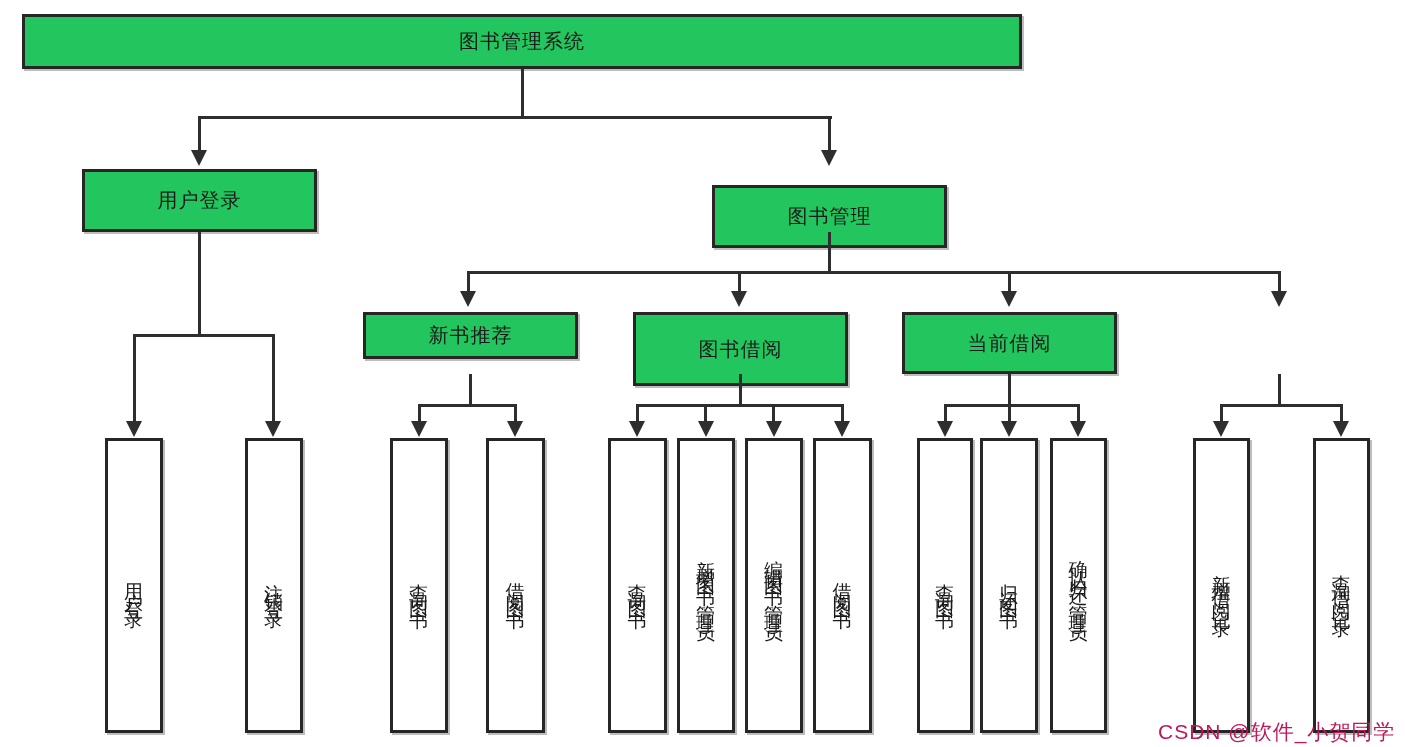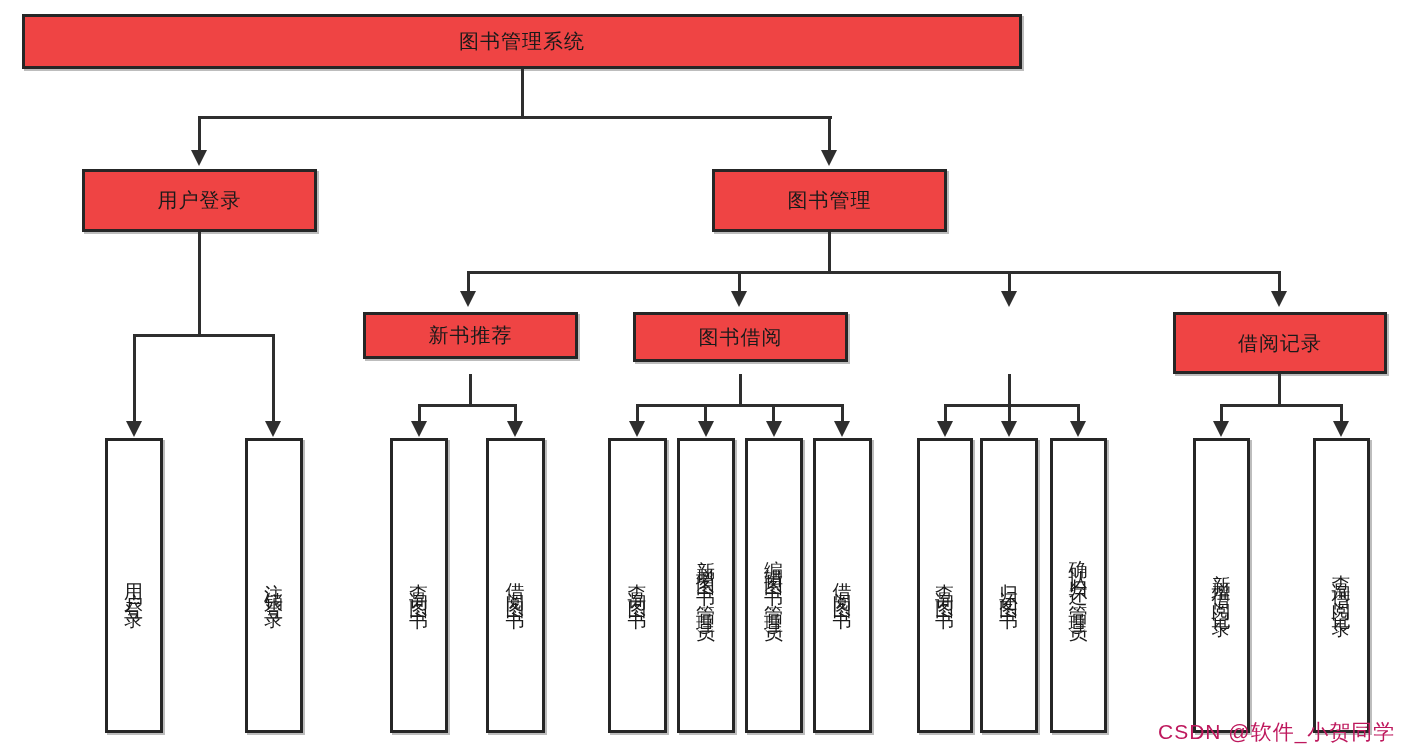--- a/index.html
+++ b/index.html
@@ -1,21 +1,21 @@
 <!DOCTYPE html>
 <html><head>
 <meta charset="utf-8">
 <style>
   html,body{margin:0;padding:0;background:#ffffff;}
   #canvas{
     position:relative;width:1405px;height:747px;background:#ffffff;overflow:hidden;
     font-family:"Liberation Sans","DejaVu Sans",sans-serif;color:#1a1a1a;
   }
   .hbox{
-    position:absolute;box-sizing:border-box;background:#ef4444;
+    position:absolute;box-sizing:border-box;background:#22c55e;
     border:3px solid #262626;box-shadow:2px 2px 0 #bdbdbd;
     display:flex;align-items:center;justify-content:center;
     font-size:20px;letter-spacing:1px;white-space:nowrap;
   }
   .vbox{
     position:absolute;box-sizing:border-box;background:#ffffff;
     border:3px solid #262626;box-shadow:2px 2px 0 #bdbdbd;
     display:flex;align-items:center;justify-content:center;
   }
   .vbox span{
@@ -39,32 +39,32 @@
 
 <div id="canvas">
 
   <div class="hbox" style="left:22px;top:14px;width:1000px;height:55px">
     <span>图书管理系统</span>
   </div>
 
   <div class="hbox" style="left:82px;top:169px;width:235px;height:63px">
     <span>用户登录</span>
   </div>
-  <div class="hbox" style="left:712px;top:169px;width:235px;height:63px">
+  <div class="hbox" style="left:712px;top:185px;width:235px;height:63px">
     <span>图书管理</span>
   </div>
 
   <div class="hbox" style="left:363px;top:312px;width:215px;height:47px">
     <span>新书推荐</span>
   </div>
-  <div class="hbox" style="left:633px;top:312px;width:215px;height:50px">
+  <div class="hbox" style="left:633px;top:312px;width:215px;height:74px">
     <span>图书借阅</span>
   </div>
-  <div class="hbox" style="left:1173px;top:312px;width:214px;height:62px">
-    <span>借阅记录</span>
+  <div class="hbox" style="left:902px;top:312px;width:215px;height:62px">
+    <span>当前借阅</span>
   </div>
 
   <div class="vbox" style="left:105px;top:438px;width:58px;height:295px">
     <span>用户登录</span>
   </div>
   <div class="vbox" style="left:245px;top:438px;width:58px;height:295px">
     <span>注销登录</span>
   </div>
 
   <div class="vbox" style="left:390px;top:438px;width:58px;height:295px">

